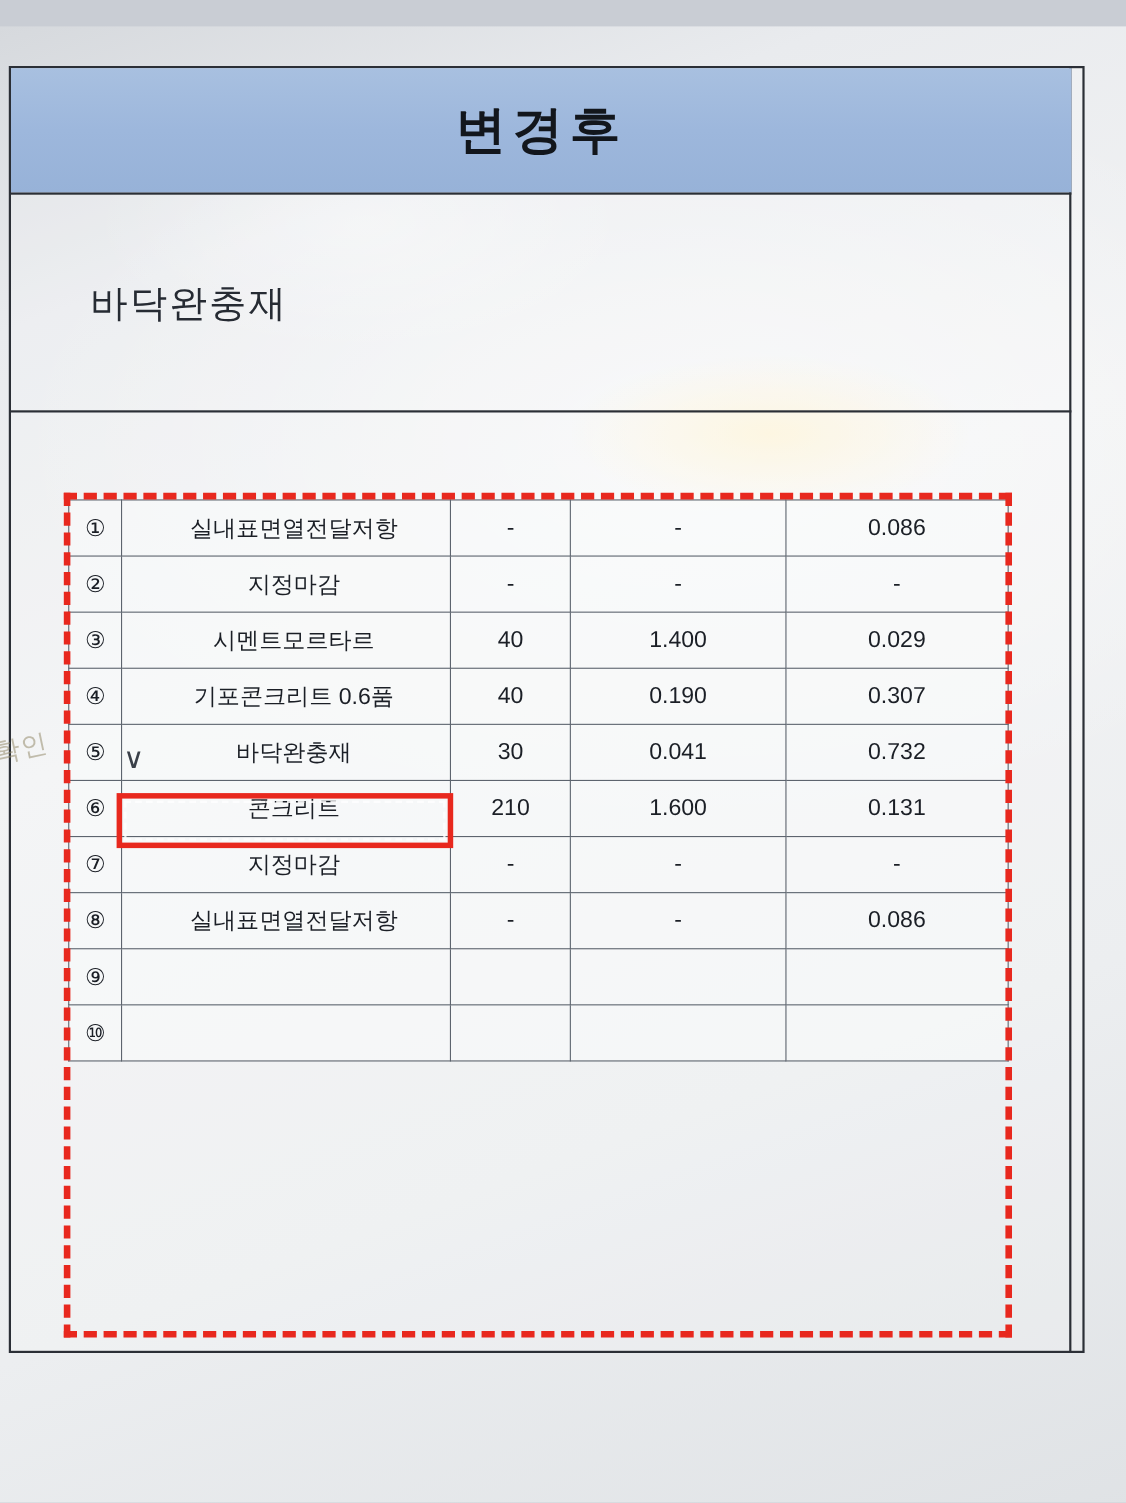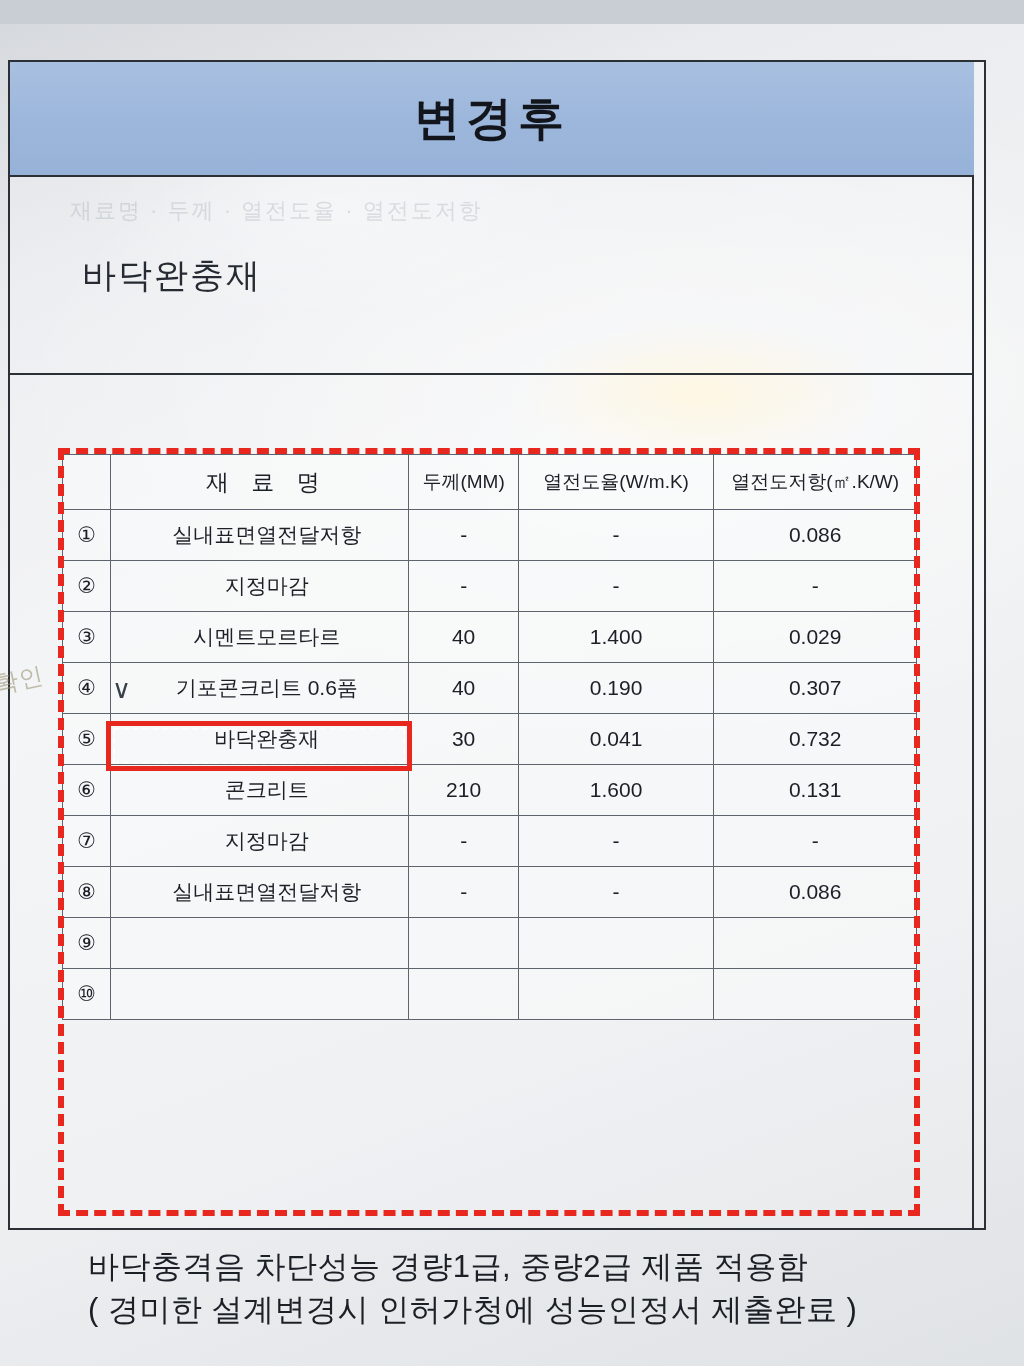--- a/index.html
+++ b/index.html
@@ -193,37 +193,29 @@
   <div class="glare2"></div>
   <div class="glare"></div>
 
   <div class="outer-frame"></div>
   <div class="right-col-line"></div>
 
   <div class="title-band">
     <span class="title">변경후</span>
   </div>
 
-  <div class="ghost-text">재료명 · 두께 · 열전도율 · 열전도저항</div>
 
   <div class="subtitle-row">
     <span class="subtitle">바닥완충재</span>
   </div>
 
   <div class="side-scribble">확인</div>
 
   <table class="tbl">
     <tbody>
-        <tr class="hdr">
-      <td class="c-no"></td>
-      <td class="c-name c-name-h" style="text-align:center;">재  료  명</td>
-      <td class="c-thk">두께(MM)</td>
-      <td class="c-cond">열전도율(W/m.K)</td>
-      <td class="c-res">열전도저항(㎡.K/W)</td>
-    </tr>
 
     <tr>
       <td class="c-no">①</td>
       <td class="c-name row-name">실내표면열전달저항</td>
       <td class="c-thk">-</td>
       <td class="c-cond">-</td>
       <td class="c-res">0.086</td>
     </tr>
     <tr>
       <td class="c-no">②</td>
@@ -290,17 +282,13 @@
     </tr>
 
   </tbody>
     </table>
 
   <div class="check-mark">∨</div>
 
   <div class="red-outline"></div>
   <div class="red-row-box"></div>
 
-  <div class="notes">
-    <div>바닥충격음 차단성능 경량1급, 중량2급 제품 적용함</div>
-    <div>( 경미한 설계변경시 인허가청에 성능인정서 제출완료 )</div>
-  </div>
 </div>
 
 </body></html>

